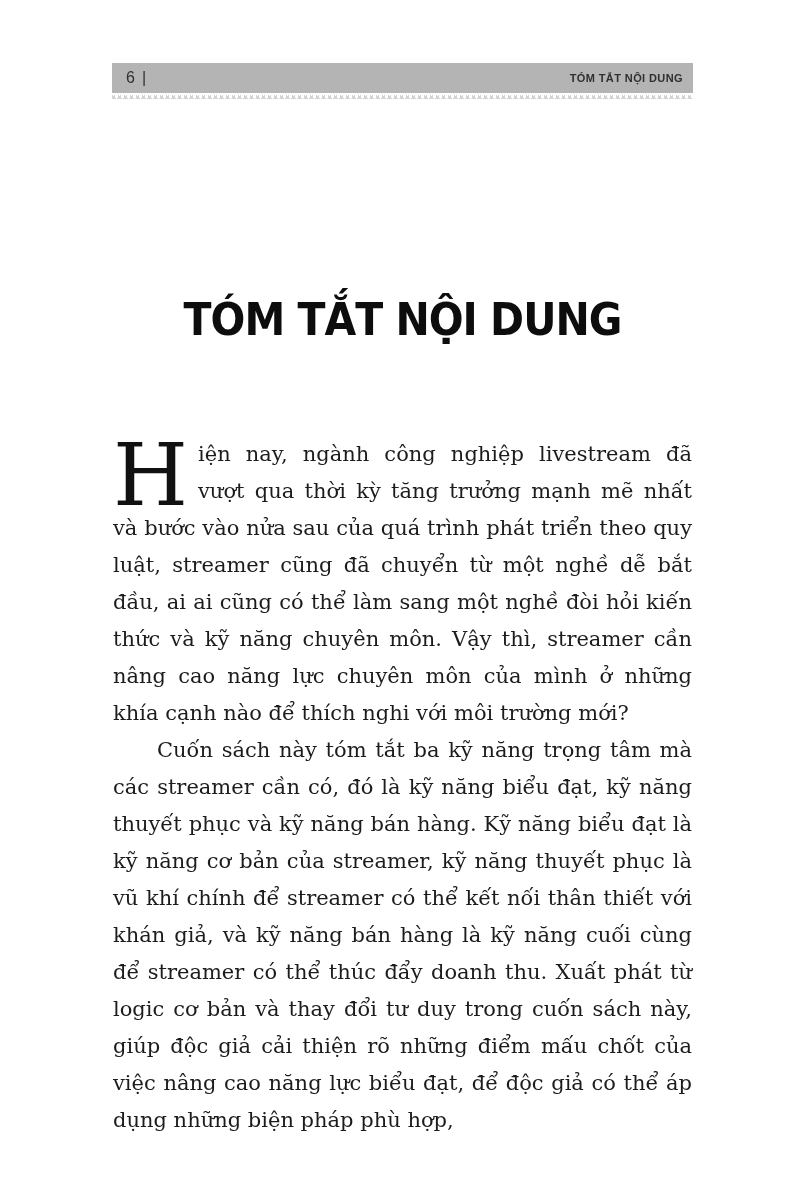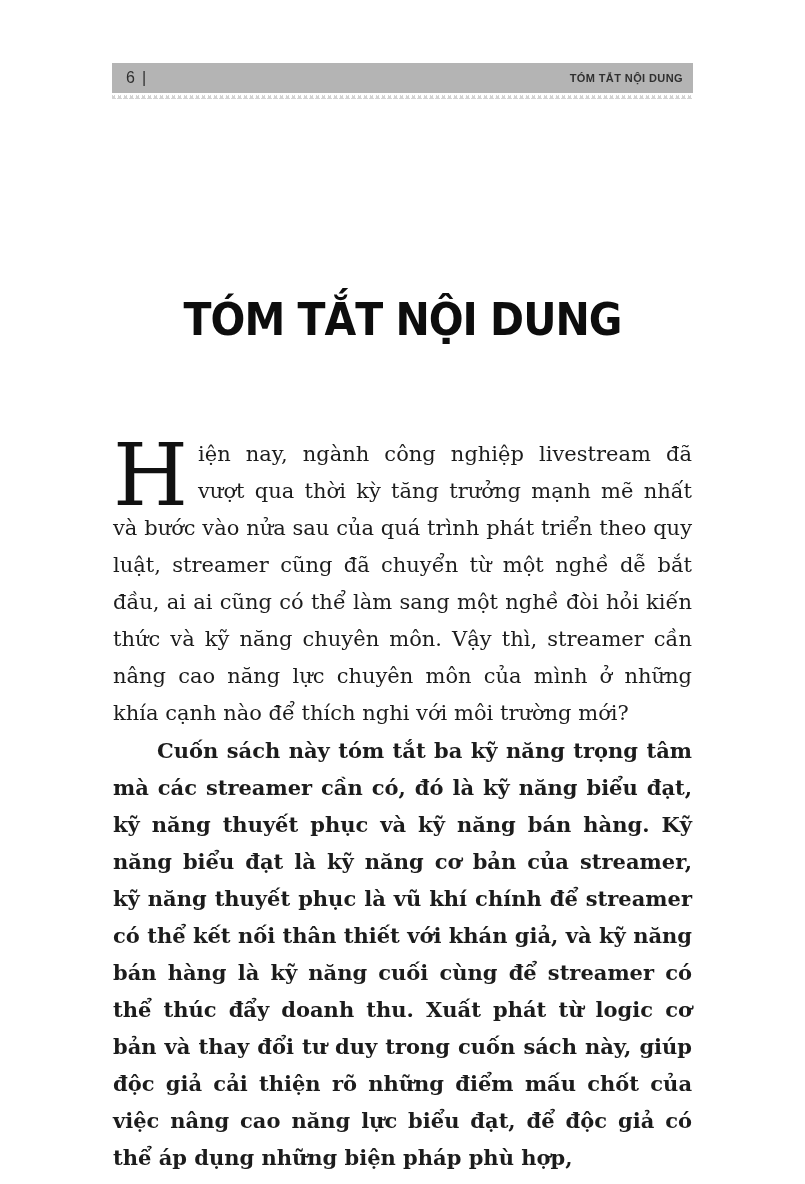--- a/index.html
+++ b/index.html
@@ -90,21 +90,20 @@
   .dropcap {
     float: left;
     font-size: 86px;
     line-height: 70px;
     padding: 4px 10px 0 0;
     font-weight: 400;
     color: #111111;
   }
   .para-2 {
     text-indent: 44px;
-    font-weight: bold;
   }
 </style>
 </head>
 <body>
 
 <div class="page">
 
   <header class="running-header">
     <div class="header-bar">
       <span class="page-num">6</span>

